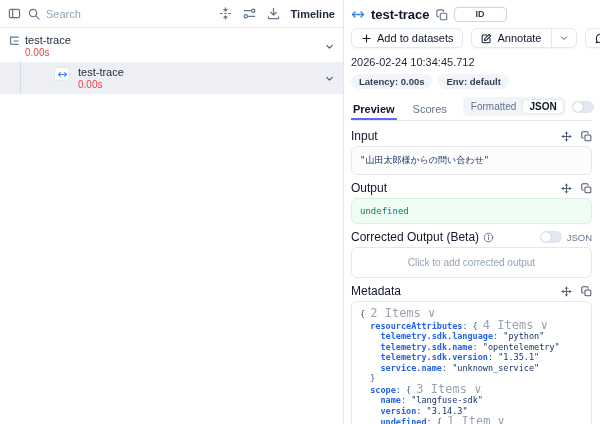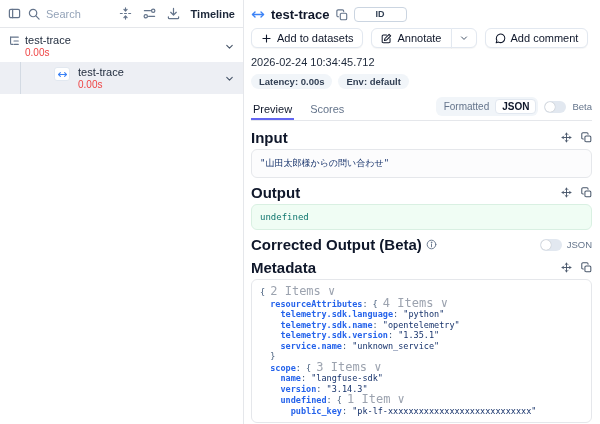--- a/index.html
+++ b/index.html
@@ -1,21 +1,21 @@
 <!DOCTYPE html>
 <html><head>
 <meta charset="utf-8">
 <style>
   *{margin:0;padding:0;box-sizing:border-box}
   html,body{width:600px;height:424px;overflow:hidden;background:#fff;color:#0f172a;
     font-family:"Liberation Sans",sans-serif;}
   .app{display:flex;width:600px;height:424px}
 
   
-  .left{width:244px;flex:none;border-right:1px solid #e5e7eb;display:flex;flex-direction:column;background:#fff}
+  .left{width:344px;flex:none;border-right:1px solid #e5e7eb;display:flex;flex-direction:column;background:#fff}
   .left-toolbar{height:28px;flex:none;display:flex;align-items:center;gap:7px;padding:0 8px;border-bottom:1px solid #e5e7eb}
   .icon-btn{display:inline-flex;align-items:center;justify-content:center;color:#64748b;background:none;border:none;cursor:pointer;padding:0;flex:none}
   .search-wrap{display:flex;align-items:center;gap:6px;flex:1;min-width:0}
   .search-input{border:none;outline:none;font-size:11px;color:#334155;width:100%;font-family:"Liberation Sans",sans-serif}
   .search-input::placeholder{color:#94a3b8}
   .toolbar-icons{display:flex;align-items:center;gap:11px}
   .timeline-btn{font-size:11px;font-weight:600;color:#1e293b;background:none;border:none;cursor:pointer;font-family:"Liberation Sans",sans-serif}
 
   .tree{flex:1;overflow:hidden;padding-top:2px}
   .tree-row{display:flex;align-items:flex-start;padding:4px 8px;cursor:pointer;position:relative}
@@ -49,32 +49,32 @@
   .split{display:inline-flex}
   .split .btn-main{border-radius:6px 0 0 6px}
   .split .btn-caret{border-radius:0 6px 6px 0;margin-left:-1px;padding:0 7px;color:#475569}
 
   .timestamp{margin-top:8px;font-size:11px;color:#1e293b}
   .badges{display:flex;gap:6px;margin-top:6px}
   .pill{background:#f1f5f9;border-radius:999px;padding:2px 8px;font-size:9.5px;font-weight:700;color:#334155;white-space:nowrap}
 
   .tabs-row{display:flex;align-items:flex-end;margin-top:8px;border-bottom:1px solid #e5e7eb}
   .tab{font-size:11px;padding:0 2px 5px;margin-right:14px;color:#64748b;cursor:pointer;background:none;border:none;font-family:"Liberation Sans",sans-serif}
-  .tab.active{color:#0f172a;font-weight:400;box-shadow:inset 0 -2px 0 #6366f1}
+  .tab.active{color:#0f172a;font-weight:700;box-shadow:inset 0 -2px 0 #6366f1}
   .tabs-right{margin-left:auto;display:flex;align-items:center;gap:6px;padding-bottom:4px}
   .segmented{display:flex;align-items:center;background:#f1f5f9;border-radius:6px;padding:2px;font-size:10px}
   .seg{padding:1px 6px;color:#64748b;border-radius:4px;cursor:pointer}
   .seg.active{background:#fff;border:1px solid #e2e8f0;color:#0f172a;font-weight:600}
   .toggle{width:22px;height:12px;border-radius:999px;background:#e2e8f0;position:relative;flex:none;cursor:pointer}
   .toggle::after{content:"";position:absolute;left:1px;top:1px;width:10px;height:10px;border-radius:50%;background:#fff;box-shadow:0 0 1px rgba(0,0,0,.35)}
   .beta-label{font-size:9.5px;color:#64748b}
 
   .content{flex:1;overflow:hidden;padding-top:2px}
   .section-head{display:flex;align-items:center;margin:6px 0 3px}
-  .section-title{font-size:15px;font-weight:700;color:#0f172a;display:flex;align-items:center;gap:4px}
+  .section-title{font-size:12px;font-weight:400;color:#0f172a;display:flex;align-items:center;gap:4px}
   .info-icon{color:#64748b;display:inline-flex;cursor:pointer}
   .section-icons{margin-left:auto;display:flex;gap:9px;align-items:center}
   .section-icons .icon-btn{color:#475569}
   .head-right{margin-left:auto;display:flex;align-items:center;gap:5px}
   .json-small-label{font-size:9.5px;color:#64748b}
 
   .io-box{border:1px solid #e5e7eb;border-radius:6px;background:#fcfcfd;padding:7px 8px;
     font-family:"DejaVu Sans Mono",monospace;font-size:9px;color:#16326b}
   .io-box.output{background:#f0fdf4;border-color:#d9f0e2;color:#0f766e}
   .corrected-box{border:1px solid #e5e7eb;border-radius:6px;height:31px;display:flex;align-items:center;justify-content:center;
@@ -306,20 +306,21 @@
                   <line x1="7" y1="6.3" x2="7" y2="10"></line>
                   <circle cx="7" cy="4.2" r="0.4" fill="currentColor"></circle>
                 </svg>
             </span>
           </span>
           <span class="head-right">
             <span class="toggle"></span>
             <span class="json-small-label">JSON</span>
           </span>
         </div>
+        <div class="corrected-box">Click to add corrected output</div>
       </div>
 
       <div class="section">
         <div class="section-head">
           <span class="section-title">Metadata</span>
           <span class="section-icons">
             <span class="icon-btn">
               <svg width="11" height="11" viewBox="0 0 14 14" fill="none" stroke="currentColor" stroke-width="1.2" stroke-linecap="round" stroke-linejoin="round">
                   <path d="M7 1.5v11M1.5 7h11"></path>
                   <path d="M5.3 3.2 7 1.5l1.7 1.7M5.3 10.8 7 12.5l1.7-1.7M3.2 5.3 1.5 7l1.7 1.7M10.8 5.3 12.5 7l-1.7 1.7"></path>

